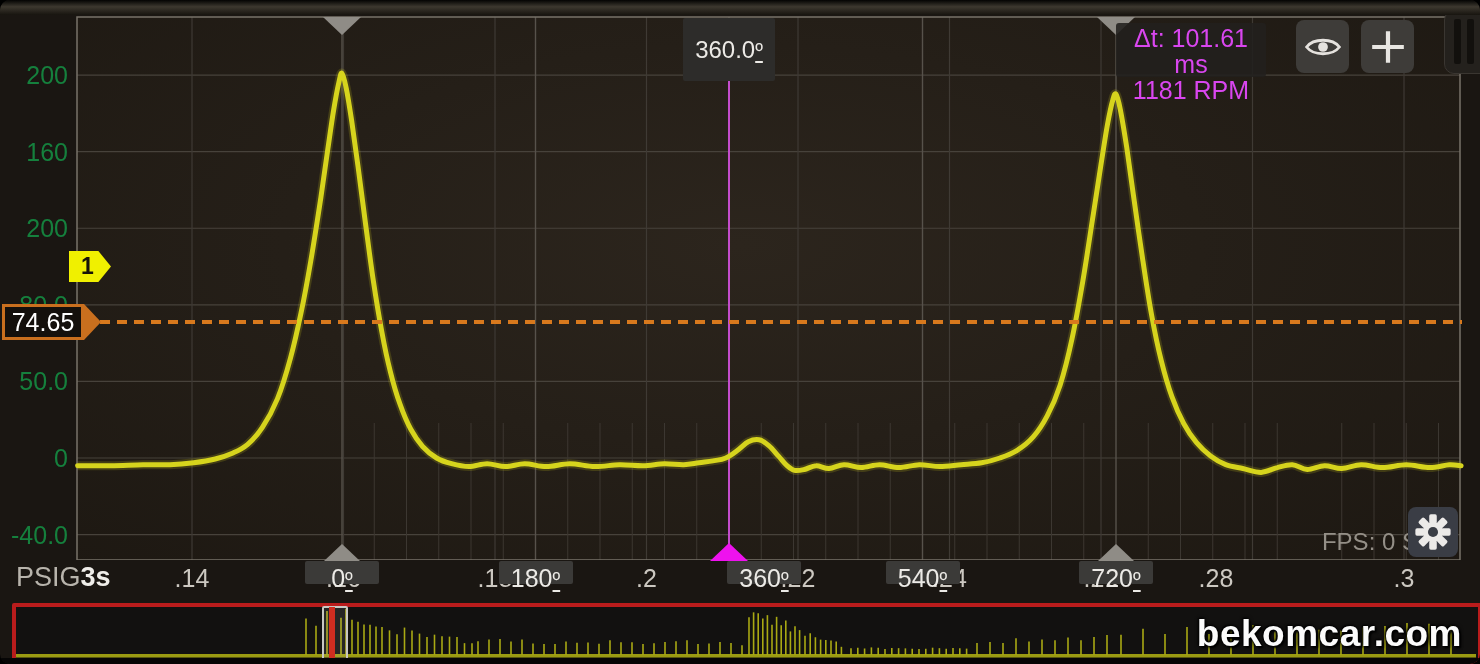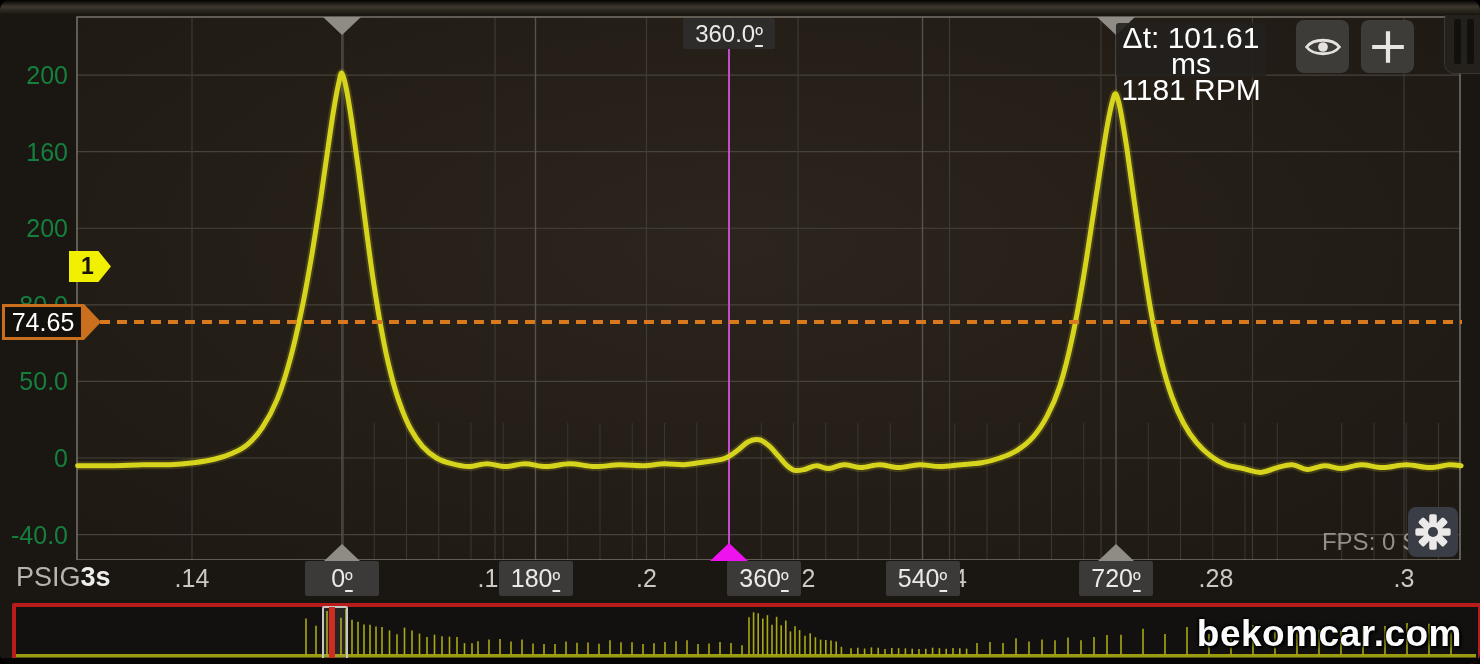--- a/index.html
+++ b/index.html
@@ -12,45 +12,45 @@
   
   #plot-bg{position:absolute;left:77px;top:17px;width:1383px;height:543px;
     background:radial-gradient(ellipse at 48% 42%,#2c251d 0%,#251f18 45%,#1d1812 100%);z-index:0;}
   svg.layer{position:absolute;left:0;top:0;z-index:1;}
   #wave-svg{z-index:2;}
   
   .ylab{position:absolute;left:4px;width:64px;text-align:right;font-size:25px;color:#15803d;z-index:2;}
   
   #axis-row{position:absolute;left:0;top:560px;width:1480px;height:40px;background:#1a1612;z-index:3;}
   .xlab{position:absolute;top:564px;width:70px;text-align:center;font-size:25px;color:#ccc8c1;z-index:3;}
-  .degbox{position:absolute;top:561px;height:35px;min-width:58px;padding:0 8px;background:#3b3a38;
+  .degbox{position:absolute;top:561px;height:23px;min-width:58px;padding:0 8px;background:#3b3a38;
     color:#eceae6;font-size:25px;line-height:35px;text-align:center;border-radius:2px;z-index:4;}
   .ordo{text-decoration:underline;text-underline-offset:3px;font-size:21px;}
   .tri{position:absolute;width:0;height:0;z-index:4;}
   .tri-down-gray{border-left:19px solid transparent;border-right:19px solid transparent;border-top:18px solid #8f8c86;top:17px;}
   .tri-up-gray{border-left:18px solid transparent;border-right:18px solid transparent;border-bottom:17px solid #8f8c86;top:544px;}
   .tri-up-magenta{border-left:19px solid transparent;border-right:19px solid transparent;border-bottom:18px solid #ee12ee;top:543px;}
   
   #phase-line{position:absolute;top:46px;width:2px;height:500px;background:#c44ccc;z-index:1;}
-  #phase-label{position:absolute;top:18px;height:31px;padding:0 9px;background:#2d2c2a;border-radius:2px;
+  #phase-label{position:absolute;top:18px;height:31px;padding:16px 9px;background:#2d2c2a;border-radius:2px;
     color:#eceae6;font-size:24px;line-height:31px;text-align:center;z-index:5;}
   
   #thresh-box{position:absolute;left:2px;top:304px;width:76px;height:30px;background:#14100c;
     border:3px solid #c96f1e;color:#fff;font-size:25px;line-height:30px;text-align:center;z-index:5;}
   #thresh-arrow{position:absolute;left:84px;top:304px;width:0;height:0;border-top:18px solid transparent;
     border-bottom:18px solid transparent;border-left:17px solid #c96f1e;z-index:5;}
   #thresh-line{position:absolute;left:100px;top:320px;width:1362px;height:4px;z-index:3;
     background:repeating-linear-gradient(90deg,#d8791d 0 10px,transparent 10px 17px);}
   
   #chan-flag{position:absolute;left:69px;top:251px;width:42px;height:31px;background:#f0f000;
     clip-path:polygon(0 0,70% 0,100% 50%,70% 100%,0 100%);color:#161408;font-size:23px;font-weight:bold;
     line-height:31px;text-indent:12px;z-index:5;}
   
   #dt-box{position:absolute;left:1116px;top:23px;width:150px;height:52px;background:rgba(34,32,30,.88);
-    border-radius:3px;color:#ffffff;font-size:30px;text-align:center;line-height:26px;padding-top:2px;z-index:5;}
+    border-radius:3px;color:#d946ef;font-size:25px;text-align:center;line-height:26px;padding-top:2px;z-index:5;}
   .btn{position:absolute;width:53px;height:53px;top:20px;background:#3e3c39;border-radius:8px;z-index:6;
     display:flex;align-items:center;justify-content:center;}
   #eye-btn{left:1296px;} #plus-btn{left:1361px;}
   #edge-handle{position:absolute;left:1444px;top:10px;width:46px;height:62px;background:#24211d;
     border:1px solid #3a3631;border-radius:10px 0 0 10px;z-index:6;}
   #edge-handle .slot{position:absolute;top:8px;width:7px;height:45px;background:#12100d;border-radius:2px;}
   
   #fps-text{position:absolute;left:1280px;top:528px;width:138px;text-align:right;font-size:24px;color:#948f87;z-index:3;}
   #gear-btn{position:absolute;left:1408px;top:507px;width:50px;height:50px;background:#3a3d45;border-radius:8px;
     display:flex;align-items:center;justify-content:center;z-index:6;}

